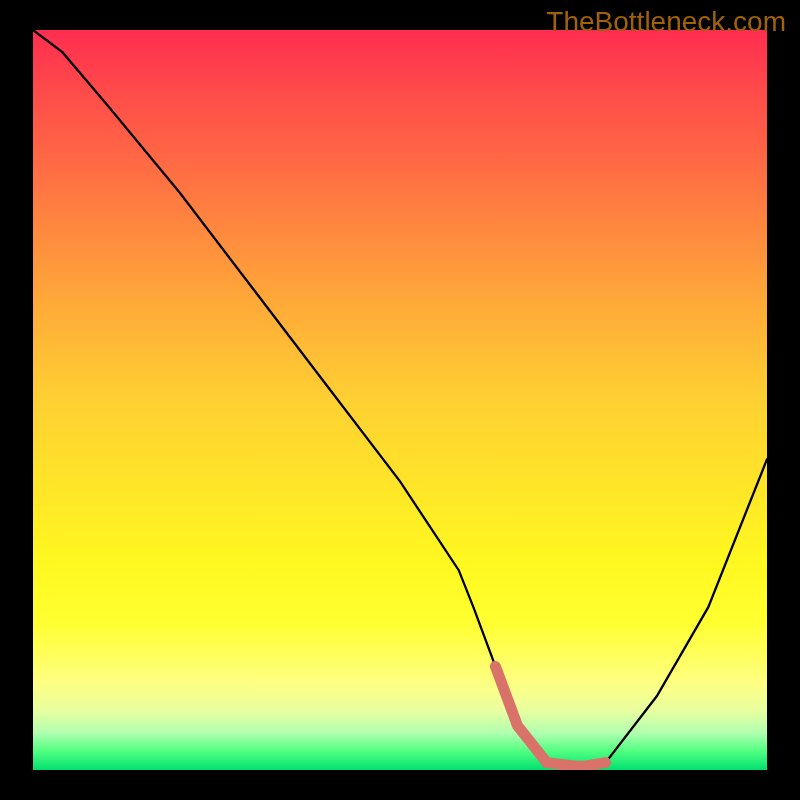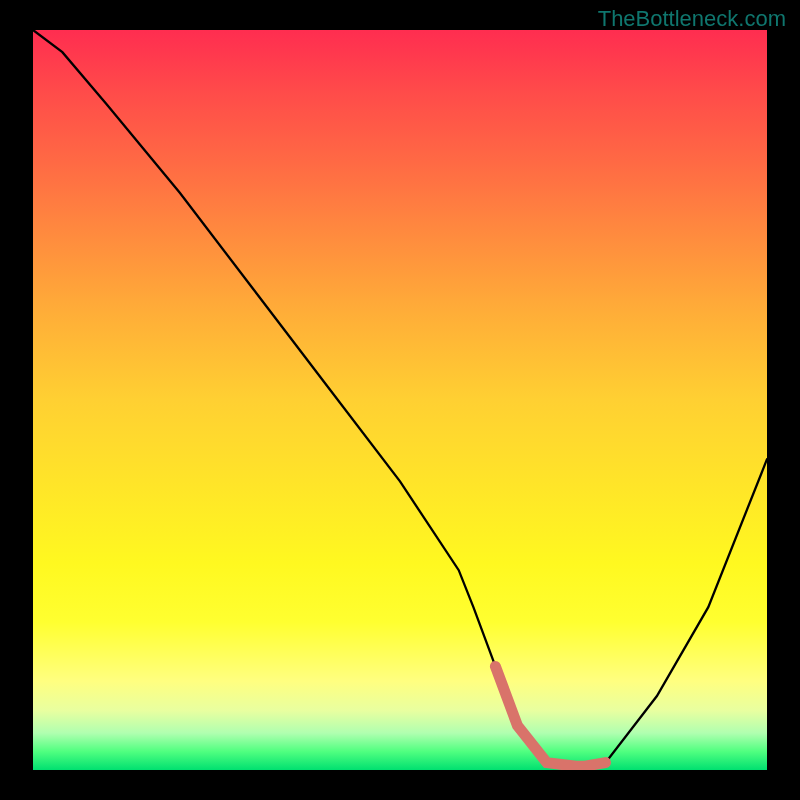--- a/index.html
+++ b/index.html
@@ -8,22 +8,22 @@
     background: #000;
     width: 800px;
     height: 800px;
     position: relative;
     font-family: Arial, sans-serif;
   }
   .watermark {
     position: absolute;
     top: 6px;
     right: 14px;
-    color: #0f766e;
-    font-size: 22px;
+    color: #a16207;
+    font-size: 28px;
     font-weight: 500;
     z-index: 10;
   }
   .chart-area {
     position: absolute;
     left: 33px;
     top: 30px;
     width: 734px;
     height: 740px;
     overflow: hidden;

